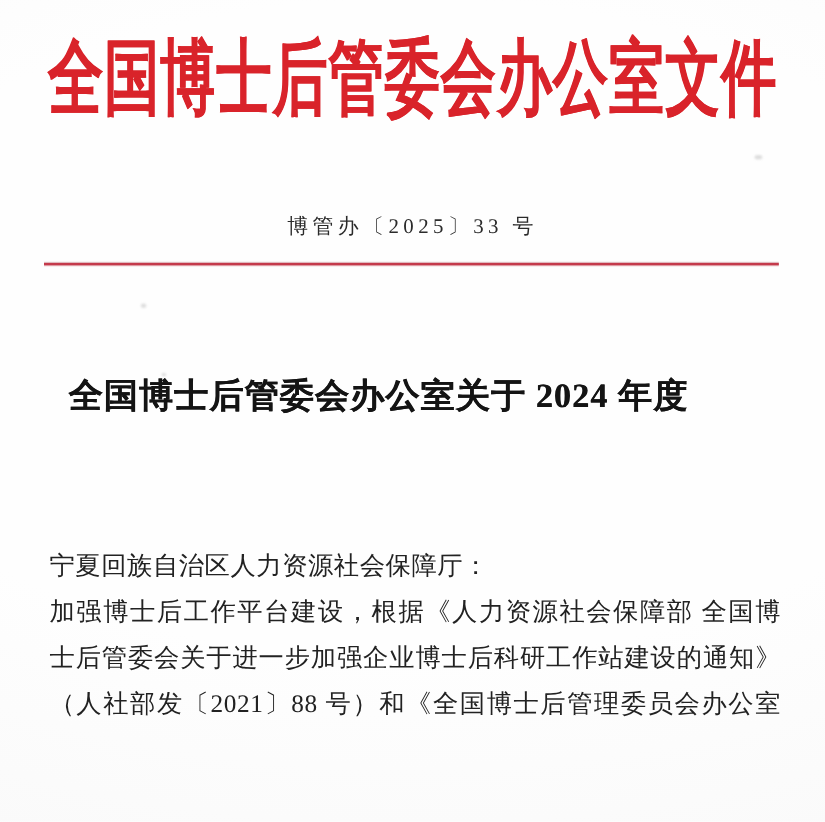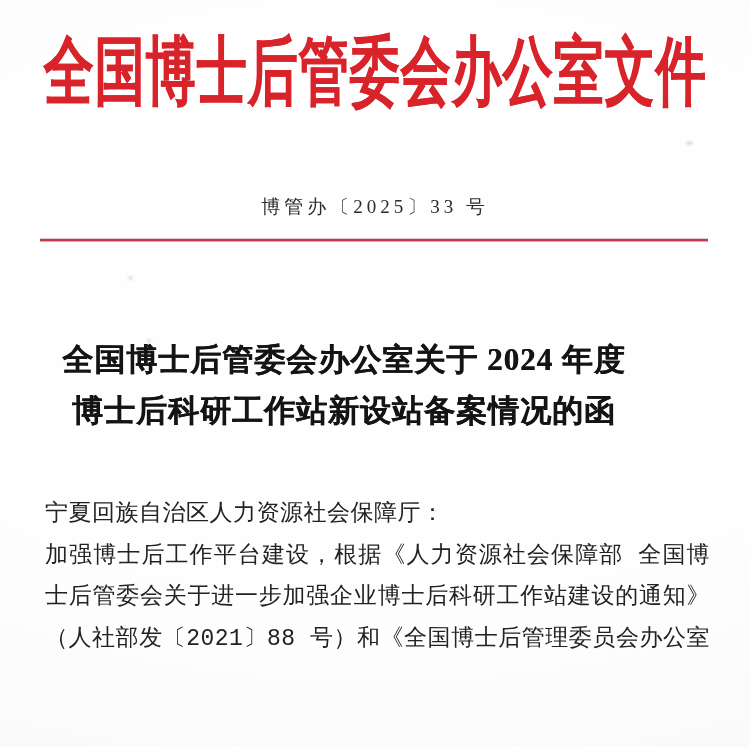--- a/index.html
+++ b/index.html
@@ -89,21 +89,20 @@
     left: 45px;
     width: 665px;
     color: #222222;
     font-size: 23px;
   }
   .body-line {
     height: 41.5px;
     line-height: 41.5px;
     letter-spacing: 0.5px;
     white-space: nowrap;
-    font-family: Liberation Mono, monospace;
   }
   .body-line.justified {
     white-space: normal;
     text-align: justify;
     text-align-last: justify;
     overflow: hidden;
   }
 
   
   .speck {
@@ -121,21 +120,20 @@
 <div class="page">
 
   <div class="doc-header">全国博士后管委会办公室文件</div>
 
   <div class="doc-number">博管办〔2025〕33 号</div>
 
   <div class="red-rule"></div>
 
   <div class="doc-title">
     <div class="title-line">全国博士后管委会办公室关于 2024 年度</div>
-    <div class="title-line">博士后科研工作站新设站备案情况的函</div>
   </div>
 
   <div class="doc-body">
     <div class="body-line">宁夏回族自治区人力资源社会保障厅：</div>
     <div class="body-line justified">加强博士后工作平台建设，根据《人力资源社会保障部 全国博</div>
     <div class="body-line justified">士后管委会关于进一步加强企业博士后科研工作站建设的通知》</div>
     <div class="body-line justified">（人社部发〔2021〕88 号）和《全国博士后管理委员会办公室关</div>
   </div>
 
   <div class="speck speck-1"></div>

